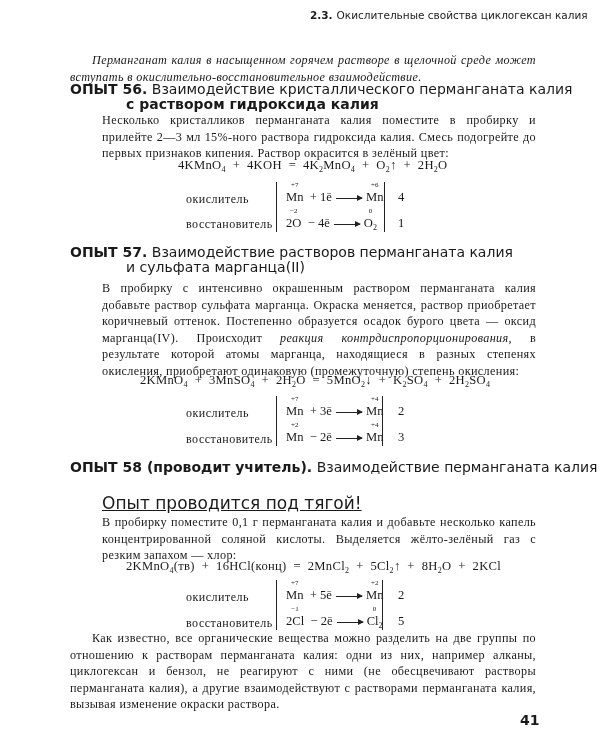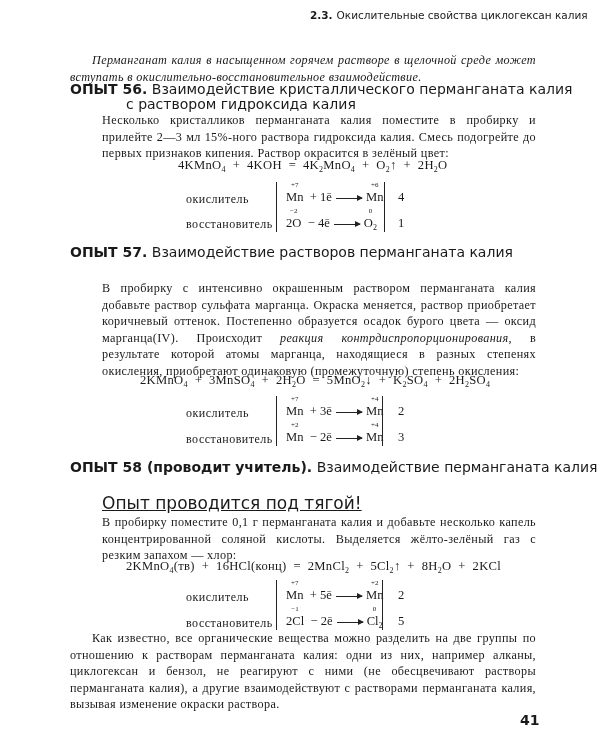--- a/index.html
+++ b/index.html
@@ -34,21 +34,21 @@
 
 <div class="running-head sans">
   <b>2.3.</b><span>Окислительные свойства циклогексан калия</span>
 </div>
 
 <div class="p serif indent" style="top:52px; left:70px; width:466px;font-style:italic;">Перманганат калия в насыщенном горячем растворе в щелочной среде может вступать в окислительно-восстановительное взаимодействие.</div>
 
 <div class="exp sans" style="top:82px;">
   <span class="lbl">ОПЫТ 56.</span>
   <span>Взаимодействие кристаллического перманганата калия</span>
-  <span class="l2" style="padding-left:56px;">с раствором гидроксида калия</span>
+  <span class="l2" style="padding-left:56px;font-weight:bold;">с раствором гидроксида калия</span>
 </div>
 <div class="p serif" style="top:112px; left:102px; width:434px;">Несколько кристалликов перманганата калия поместите в пробирку и прилейте 2—3 мл 15%-ного раствора гидроксида калия. Смесь подогрейте до первых признаков кипения. Раствор окрасится в зелёный цвет:</div>
 <div class="eq serif" style="top:158px; left:178px;">
   4KMnO<sub>4</sub>&nbsp; + &nbsp;4KOH &nbsp;= &nbsp;4K<sub>2</sub>MnO<sub>4</sub>&nbsp; + &nbsp;O<sub>2</sub>↑ &nbsp;+ &nbsp;2H<sub>2</sub>O
 </div>
 <div class="bal serif" style="top:180px; left:0; width:600px; height:56px;">
   <span class="role" style="top:12px; left:186px;">окислитель</span>
   <span class="role" style="top:37px; left:186px;">восстановитель</span>
   <div class="vline" style="left:276px; top:2px; height:50px;"></div>
   <span class="expr" style="top:10px; left:286px;">
@@ -60,20 +60,21 @@
     &nbsp;<span>−</span>&nbsp;<span>4ē</span><span class="arrow"></span><span class="ox"><sup>0</sup>O<sub>2</sub></span>
   </span>
   <div class="vline" style="left:384px; top:2px; height:50px;"></div>
   <span class="coef" style="top:10px; left:398px;">4</span>
   <span class="coef" style="top:36px; left:398px;">1</span>
 </div>
 
 <div class="exp sans" style="top:245px;">
   <span class="lbl">ОПЫТ 57.</span>
   <span>Взаимодействие растворов перманганата калия</span>
+  <span class="l2" style="padding-left:56px;">и сульфата марганца(II)</span>
 </div>
 <div class="p serif" style="top:280px; left:102px; width:434px;"><span>В пробирку с интенсивно окрашенным раствором перманганата калия добавьте раствор сульфата марганца. Окраска меняется, раствор приобретает коричневый оттенок. Постепенно образуется осадок бурого цвета — оксид марганца(IV). Происходит </span><span class="it">реакция контрдиспропорционирования</span><span>, в результате которой атомы марганца, находящиеся в разных степенях окисления, приобретают одинаковую (промежуточную) степень окисления:</span></div>
 <div class="eq serif" style="top:373px; left:140px;">
   2KMnO<sub>4</sub>&nbsp; + &nbsp;3MnSO<sub>4</sub>&nbsp; + &nbsp;2H<sub>2</sub>O &nbsp;= &nbsp;5MnO<sub>2</sub>↓ &nbsp;+ &nbsp;K<sub>2</sub>SO<sub>4</sub>&nbsp; + &nbsp;2H<sub>2</sub>SO<sub>4</sub>
 </div>
 <div class="bal serif" style="top:394px; left:0; width:600px; height:56px;">
   <span class="role" style="top:12px; left:186px;">окислитель</span>
   <span class="role" style="top:38px; left:186px;">восстановитель</span>
   <div class="vline" style="left:276px; top:2px; height:50px;"></div>
   <span class="expr" style="top:10px; left:286px;">

